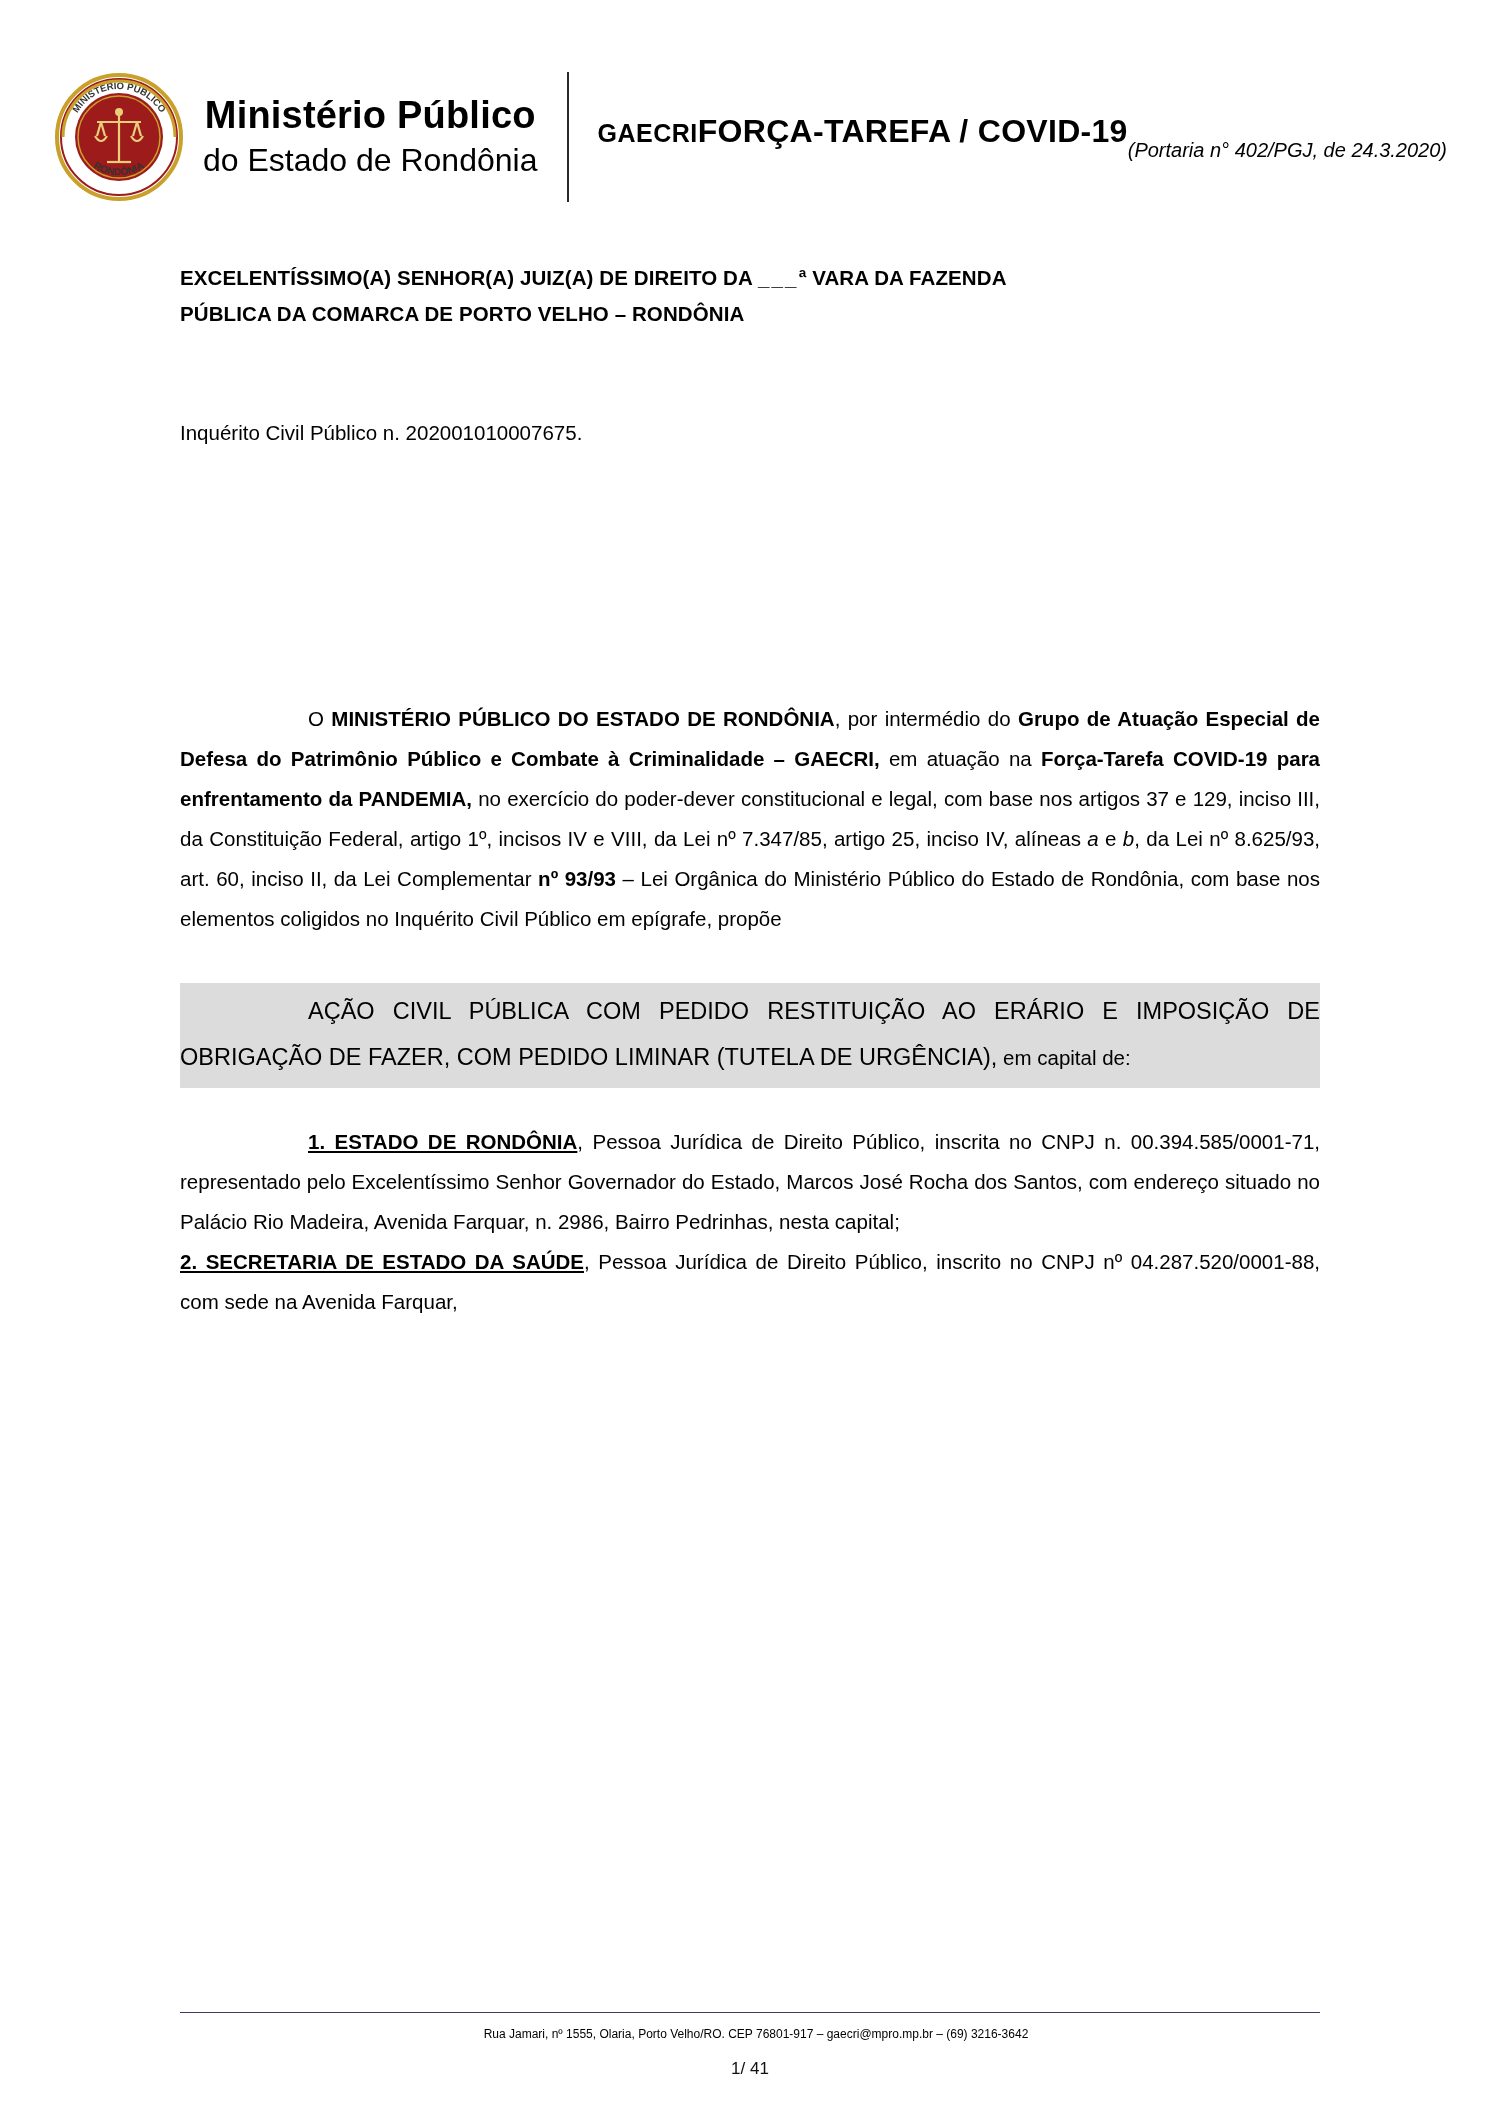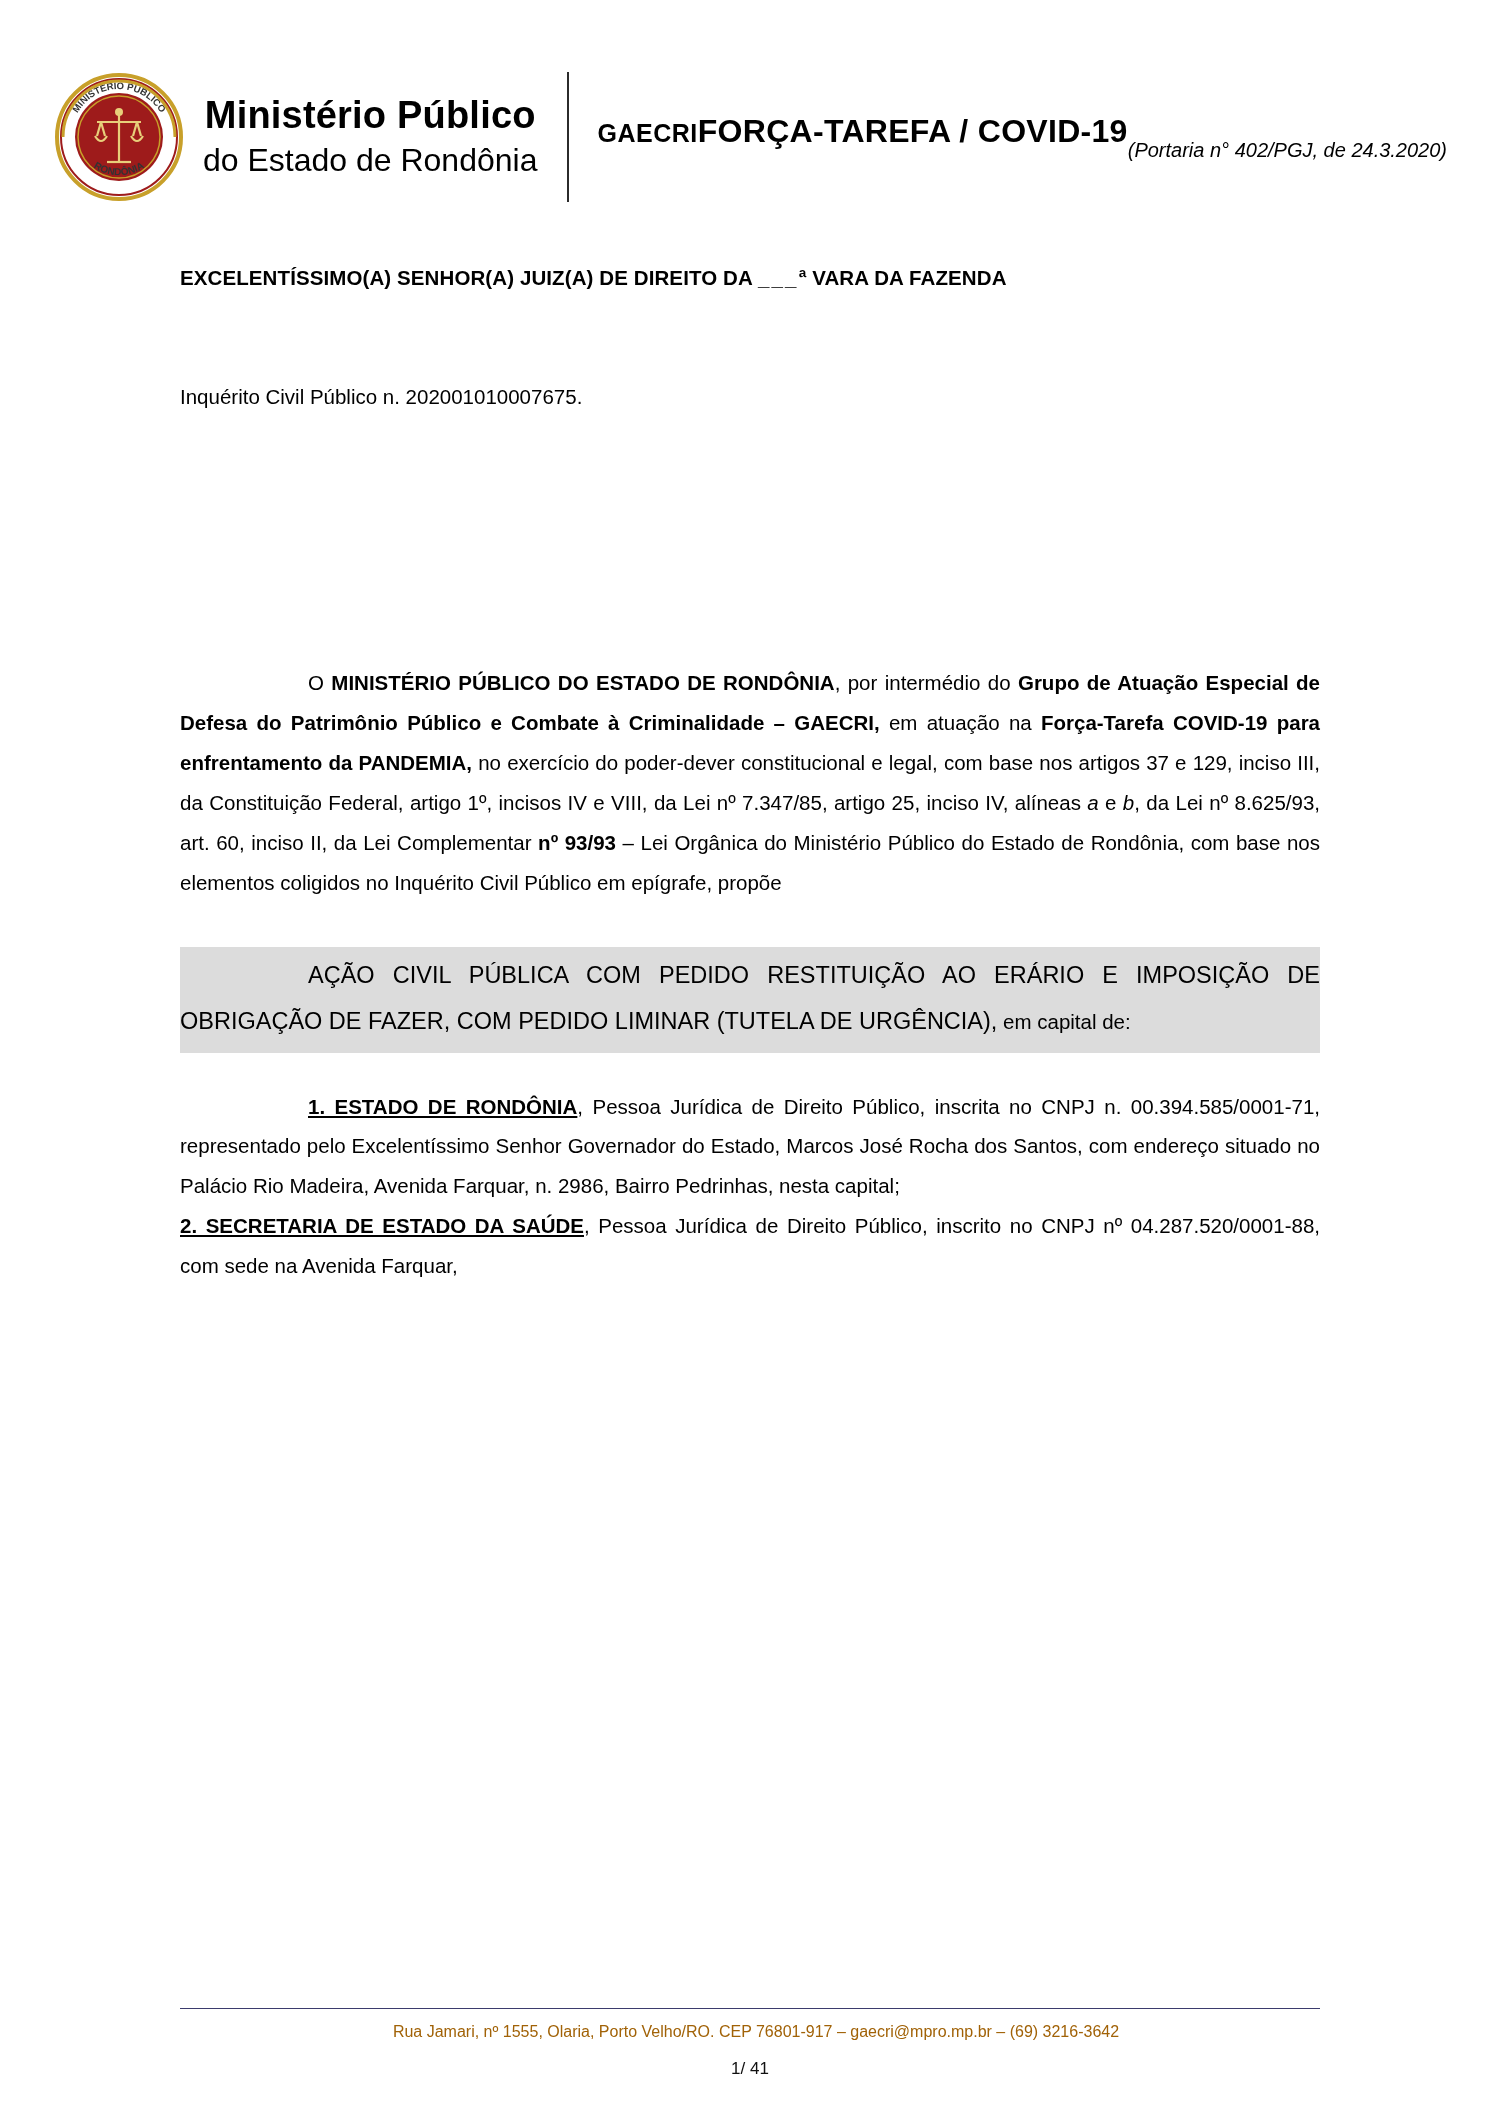--- a/index.html
+++ b/index.html
@@ -154,22 +154,22 @@
     bottom: 44px;
     text-align: center;
   }
   .footer-rule {
     width: 1140px;
     height: 1px;
     background: #3b3b6d;
     margin: 0 auto 14px auto;
   }
   .footer-text {
-    font-size: 16px;
-    color: #a16207;
+    font-size: 12px;
+    color: #000000;
     padding-left: 12px;
   }
   .page-num {
     margin-top: 18px;
     font-size: 17px;
     color: #111;
   }
 </style>
 </head>
 <body>
@@ -222,20 +222,21 @@
       <div class="gaecri-title">GAECRI</div>
       <div class="gaecri-sub">FORÇA-TAREFA / COVID-19</div>
       <div class="gaecri-port">(Portaria n° 402/PGJ, de 24.3.2020)</div>
     </div>
   </div>
 
   <div class="body">
 
     <div class="addressee">
       <span>EXCELENTÍSSIMO(A) SENHOR(A) JUIZ(A) DE DIREITO DA </span><span class="spaced">___</span><span>ª VARA DA FAZENDA</span><br>
+      <span>PÚBLICA DA COMARCA DE PORTO VELHO – RONDÔNIA</span>
     </div>
 
     <div class="icp">Inquérito Civil Público n. 202001010007675.</div>
 
     <div class="gap-1"></div>
 
     <p class="just">
       <span class="indent"></span><span>O </span><b>MINISTÉRIO PÚBLICO DO ESTADO DE RONDÔNIA</b><span>, por intermédio do </span><b>Grupo de Atuação Especial de Defesa do Patrimônio Público e Combate à Criminalidade – GAECRI,</b><span> em atuação na </span><b>Força-Tarefa COVID-19 para enfrentamento da PANDEMIA,</b><span> no exercício do poder-dever constitucional e legal, com base nos artigos 37 e 129, inciso III, da Constituição Federal, artigo 1º, incisos IV e VIII, da Lei nº 7.347/85, artigo 25, inciso IV, alíneas </span><i>a</i><span> e </span><i>b</i><span>, da Lei nº 8.625/93, art. 60, inciso II, da Lei Complementar </span><b>nº 93/93</b><span> – Lei Orgânica do Ministério Público do Estado de Rondônia, com base nos elementos coligidos no Inquérito Civil Público em epígrafe, propõe</span>
     </p>
 

